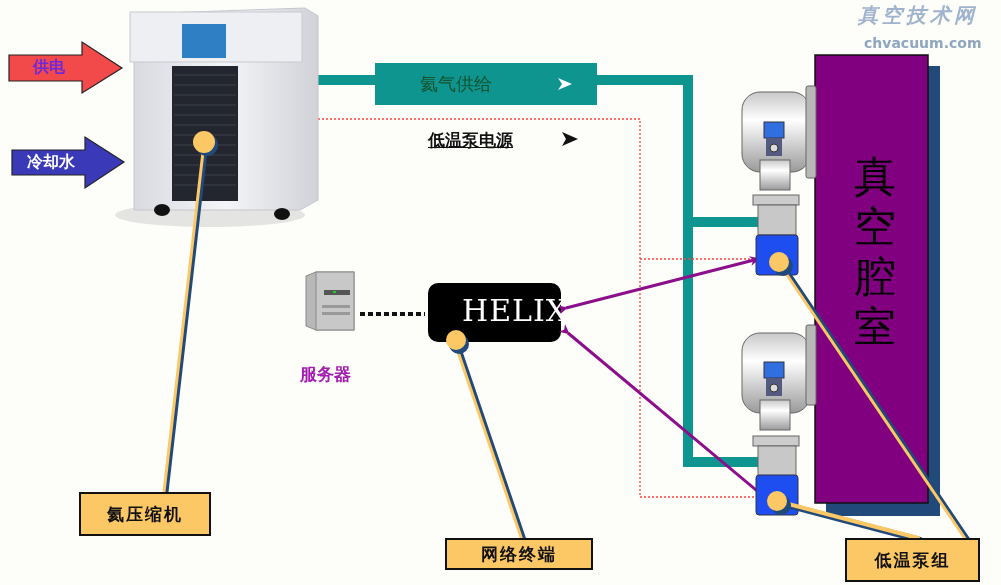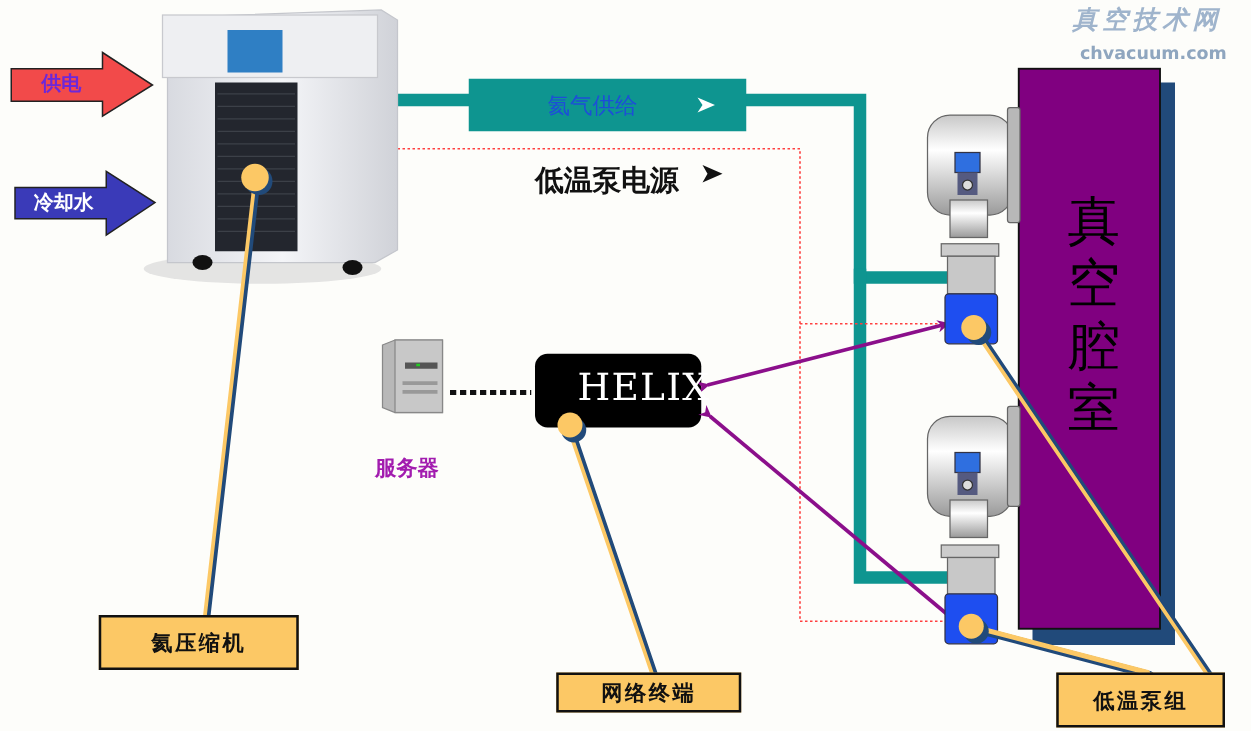--- a/index.html
+++ b/index.html
@@ -138,28 +138,28 @@
       <circle cx="777" cy="501" r="10" fill="#fcc865"></circle>
   </g>
 </svg>
 
 <div class="watermark-cn">真空技术网</div>
 <div class="watermark-en">chvacuum.com</div>
 
 <div class="lbl" style="left:33px;top:57px;font-size:16px;color:#6d28d9;">供电</div>
 <div class="lbl" style="left:27px;top:152px;font-size:16px;color:#fff;">冷却水</div>
 
-<div class="lbl" style="left:438px;top:72px;font-size:18px;color:#1d4ed8;font-weight:normal;">氦气供给</div>
-<div class="lbl" style="left:428px;top:129px;font-size:23px;color:#111;">低温泵电源</div>
+<div class="lbl" style="left:420px;top:72px;font-size:18px;color:#14532d;font-weight:normal;">氦气供给</div>
+<div class="lbl" style="left:428px;top:129px;font-size:17px;color:#111;text-decoration:underline;">低温泵电源</div>
 
 <div class="helix-text">HELIX</div>
 <div class="lbl" style="left:300px;top:363px;font-size:17px;color:#a21caf;">服务器</div>
 
 <div class="chamber-text">
   <div>真</div>
   <div>空</div>
   <div>腔</div>
   <div>室</div>
 </div>
 
-<div class="callout" style="left:79px;top:492px;width:160px;height:44px;">氦压缩机</div>
+<div class="callout" style="left:79px;top:492px;width:132px;height:44px;">氦压缩机</div>
 <div class="callout" style="left:445px;top:538px;width:148px;height:32px;">网络终端</div>
 <div class="callout" style="left:845px;top:538px;width:135px;height:44px;">低温泵组</div>
 
 </body></html>

